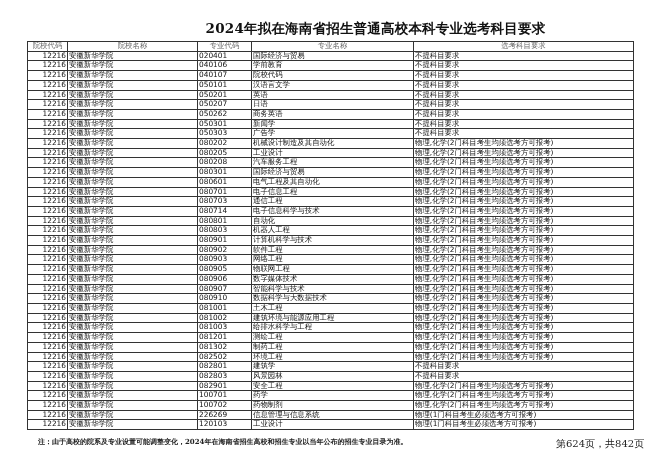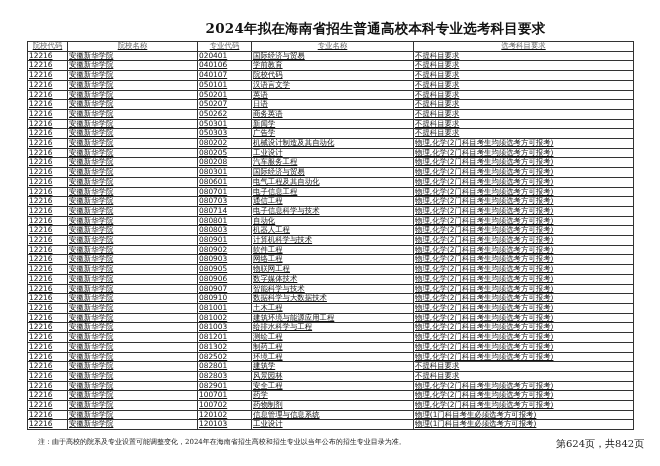--- a/index.html
+++ b/index.html
@@ -1,23 +1,23 @@
 <!DOCTYPE html>
 <html><head>
   <meta charset="utf-8">
   <style>
     html, body { margin: 0; padding: 0; background: #ffffff; }
     body { width: 660px; height: 466px; position: relative; overflow: hidden; font-family: "DejaVu Sans", "Liberation Sans", sans-serif; color: #111; }
     .title { position: absolute; left: 4px; width: 655px; top: 20px; text-align: center; font-family: "DejaVu Serif", "Liberation Serif", serif; font-size: 13.5px; font-weight: bold; letter-spacing: 0.2px; color: #111; padding-left: 44px; }
-    table.grid { position: absolute; left: 27px; top: 41px; width: 606px; border-collapse: collapse; table-layout: fixed; border: 1.5px solid #222; text-decoration: underline; }
+    table.grid { position: absolute; left: 27px; top: 41px; width: 606px; border-collapse: collapse; table-layout: fixed; border: 1.5px solid #222; }
     table.grid th, table.grid td { border: 1px solid #333; height: 8.7px; padding: 0 1px; font-size: 7.4px; line-height: 8.7px; white-space: nowrap; overflow: hidden; }
     table.grid th { font-family: "DejaVu Serif", "Liberation Serif", serif; font-weight: normal; color: #666; text-align: center; }
-    td.c-code { text-align: left; }
+    td.c-code { text-align: right; }
     td.c-name, td.c-mcode, td.c-mname, td.c-req { text-align: left; }
-    .footer-note { position: absolute; left: 38px; top: 437px; font-family: "DejaVu Serif", "Liberation Serif", serif; font-size: 7px; color: #222; }
+    .footer-note { position: absolute; left: 38px; top: 437px; font-family: "DejaVu Serif", "Liberation Serif", serif; font-size: 7px; color: #222; font-weight: bold; }
     .footer-page { position: absolute; left: 556px; top: 437px; font-family: "DejaVu Serif", "Liberation Serif", serif; font-size: 10px; color: #222; }
   </style>
 </head>
 <body>
 
 <div class="title">2024年拟在海南省招生普通高校本科专业选考科目要求</div>
 
 <table class="grid">
   <colgroup>
     <col style="width:40px">
@@ -291,21 +291,21 @@
       <tr>
         <td class="c-code">12216</td>
         <td class="c-name">安徽新华学院</td>
         <td class="c-mcode">100702</td>
         <td class="c-mname">药物制剂</td>
         <td class="c-req">物理,化学(2门科目考生均须选考方可报考)</td>
       </tr>
       <tr>
         <td class="c-code">12216</td>
         <td class="c-name">安徽新华学院</td>
-        <td class="c-mcode">120102</td>
+        <td class="c-mcode">226269</td>
         <td class="c-mname">信息管理与信息系统</td>
         <td class="c-req">物理(1门科目考生必须选考方可报考)</td>
       </tr>
       <tr>
         <td class="c-code">12216</td>
         <td class="c-name">安徽新华学院</td>
         <td class="c-mcode">120103</td>
         <td class="c-mname">工业设计</td>
         <td class="c-req">物理(1门科目考生必须选考方可报考)</td>
       </tr>

